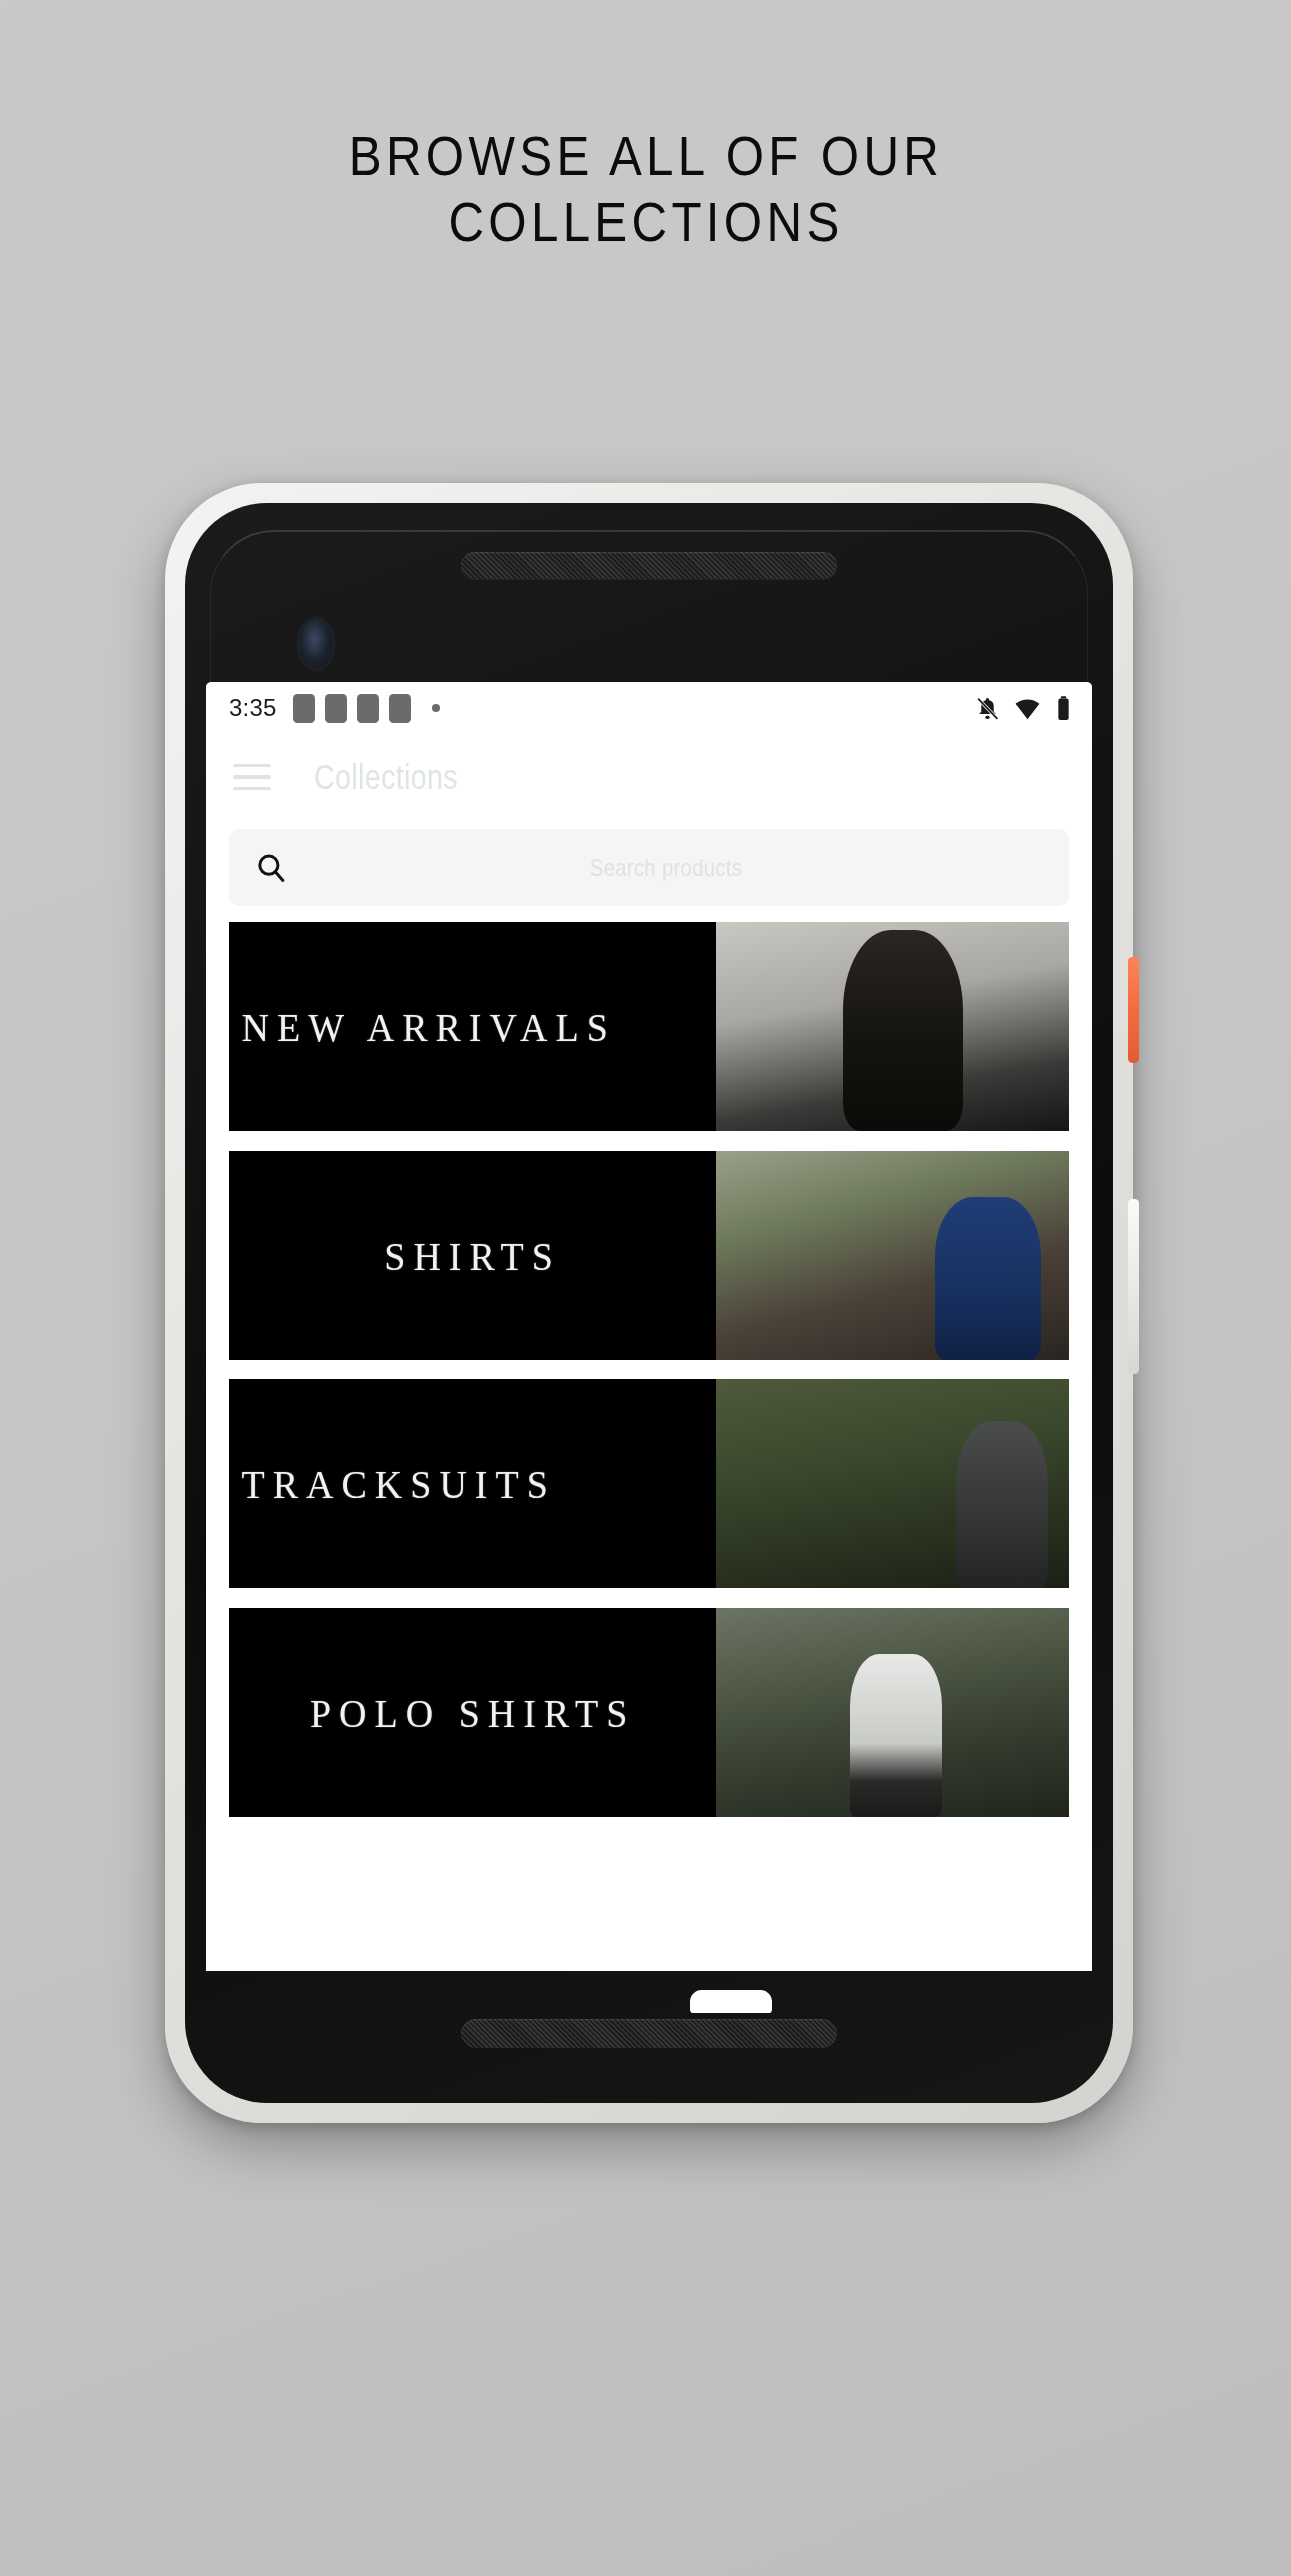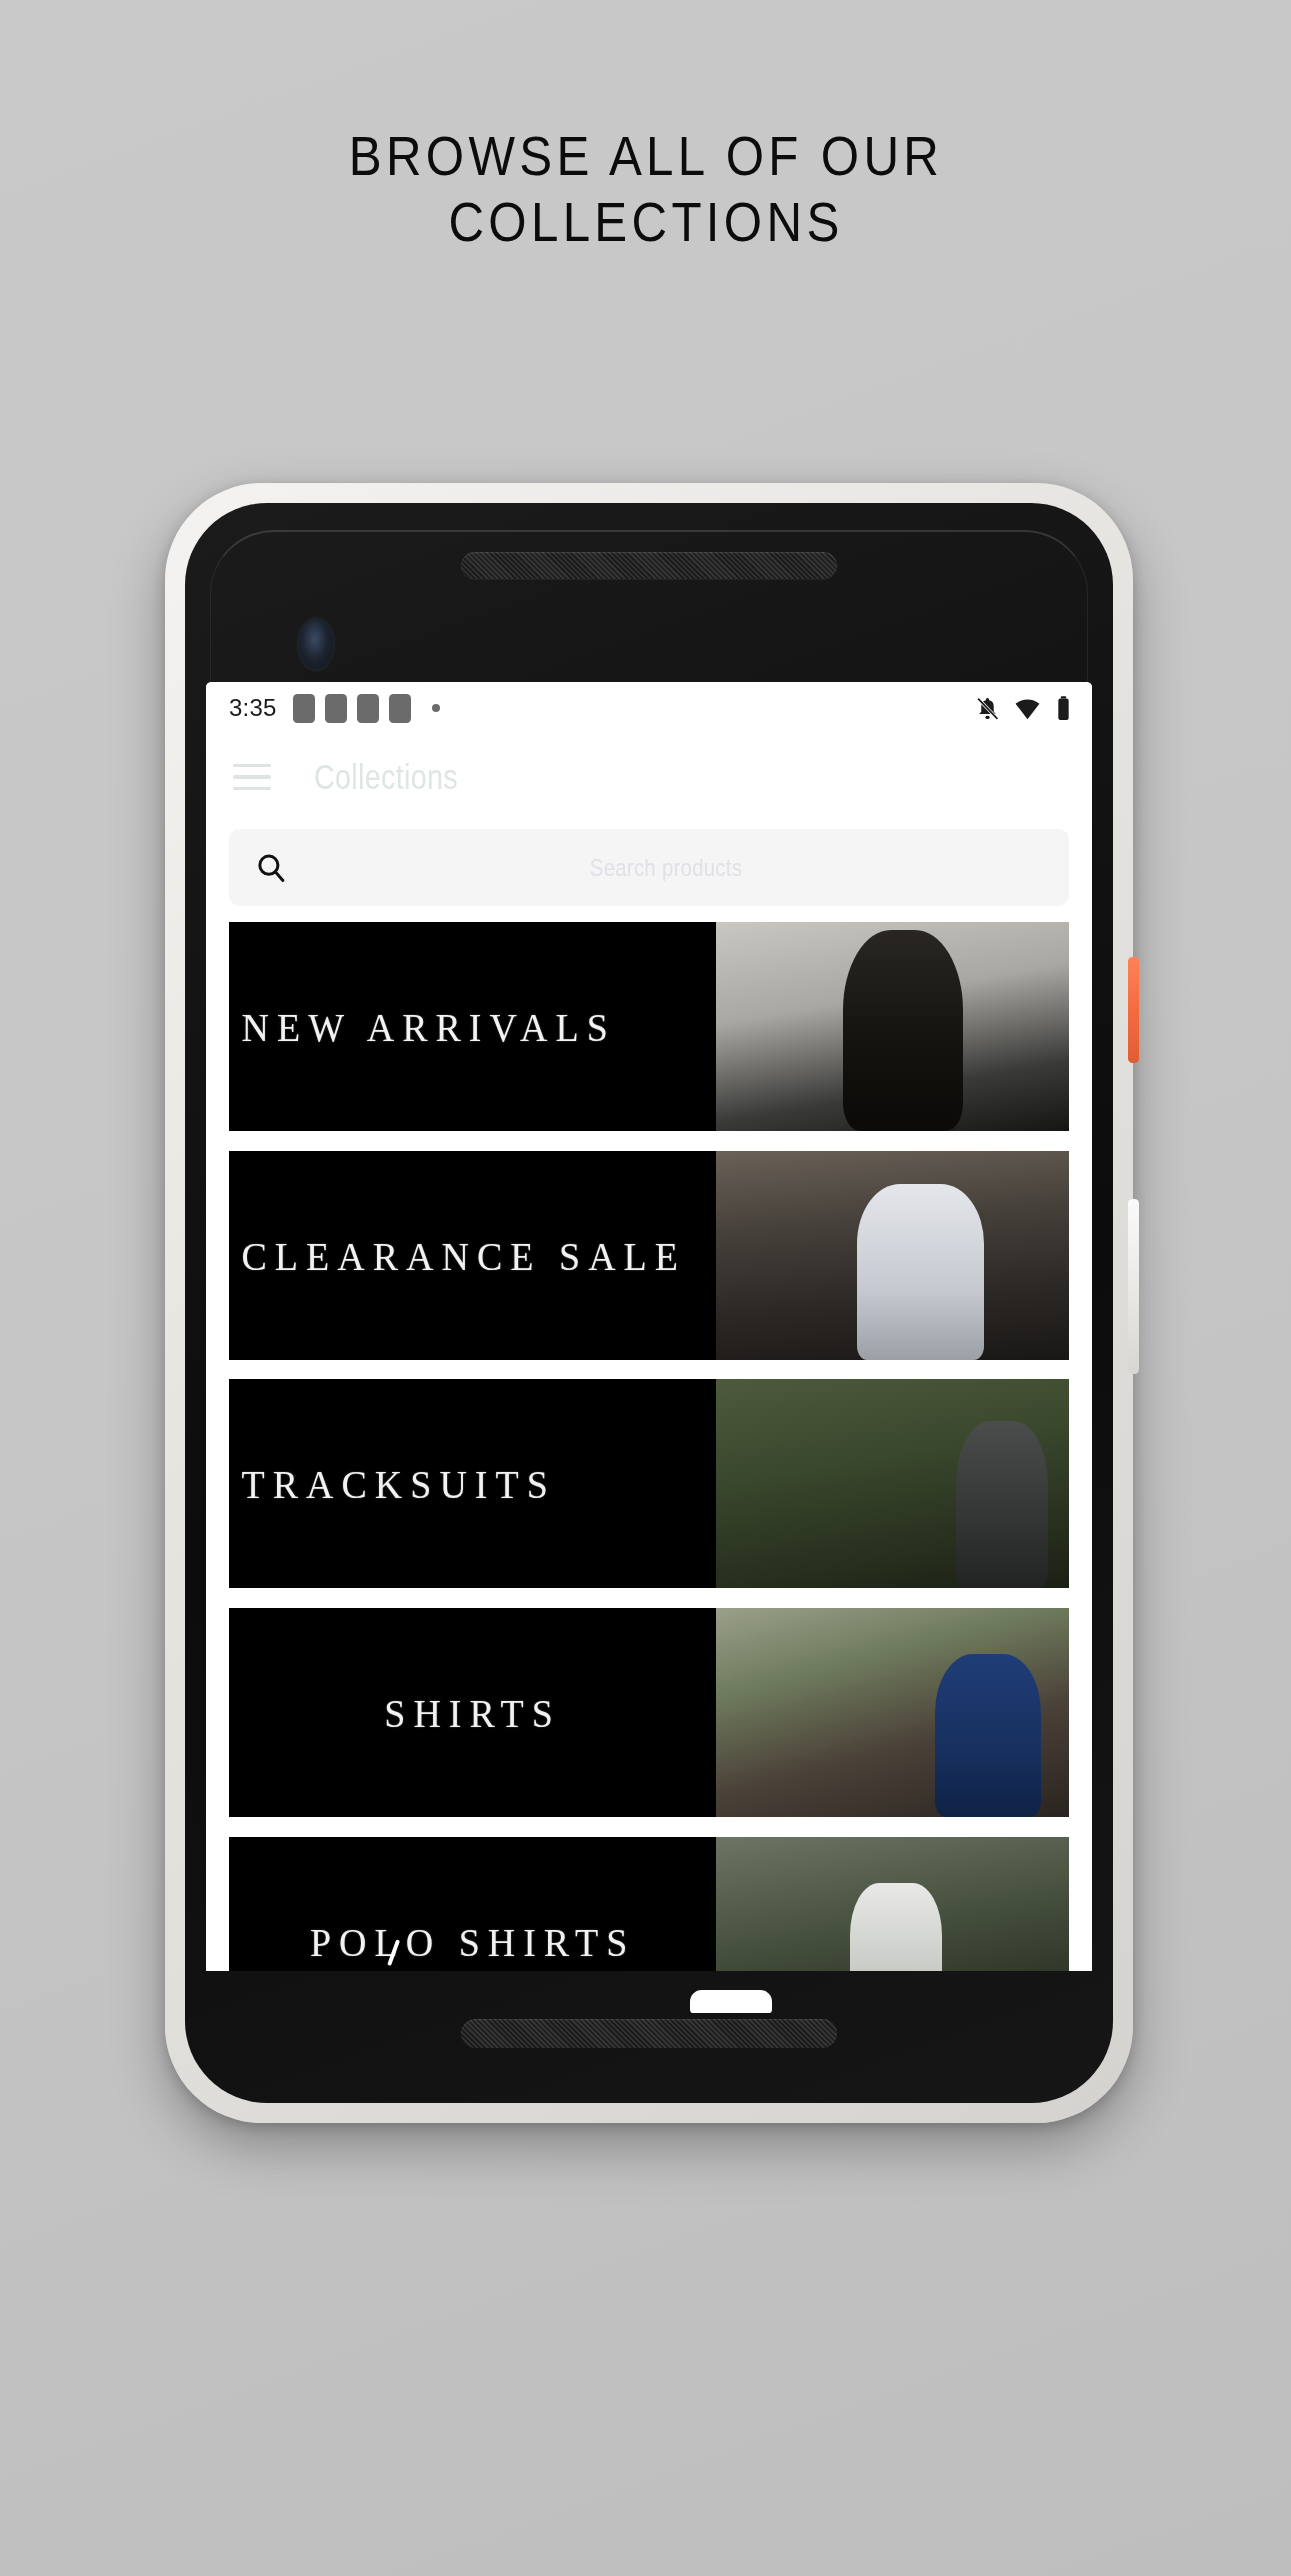--- a/index.html
+++ b/index.html
@@ -243,42 +243,35 @@
     <div class="collections">
 
       <div class="card">
         <div class="card-photo">
           <div class="ph scene1"></div>
         </div>
         <div class="card-fade"></div>
         <div class="card-label pad-left">NEW ARRIVALS</div>
       </div>
 
-      <div class="card">
-        <div class="card-photo">
-          <div class="ph scene2"></div>
-        </div>
-        <div class="card-fade"></div>
-        <div class="card-label pad-left">CLEARANCE SALE</div>
+
+      <div class="card">
+        <div class="card-photo">
+          <div class="ph scene4"></div>
+        </div>
+        <div class="card-fade"></div>
+        <div class="card-label center">SHIRTS</div>
       </div>
 
       <div class="card">
         <div class="card-photo">
           <div class="ph scene3"></div>
         </div>
         <div class="card-fade"></div>
         <div class="card-label pad-left">TRACKSUITS</div>
-      </div>
-
-      <div class="card">
-        <div class="card-photo">
-          <div class="ph scene4"></div>
-        </div>
-        <div class="card-fade"></div>
-        <div class="card-label center">SHIRTS</div>
       </div>
 
       <div class="card">
         <div class="card-photo">
           <div class="ph scene5"></div>
         </div>
         <div class="card-fade"></div>
         <div class="card-label center">POLO SHIRTS</div>
       </div>
 

